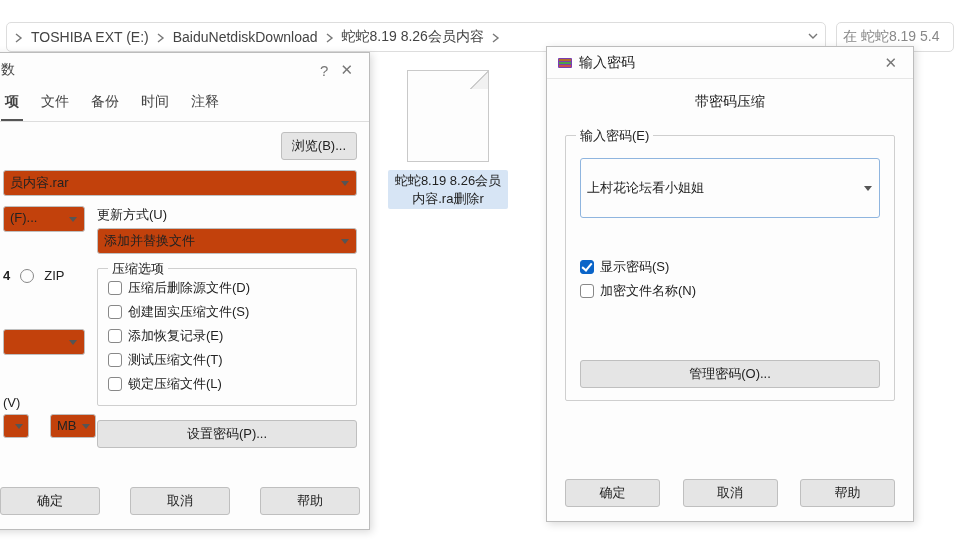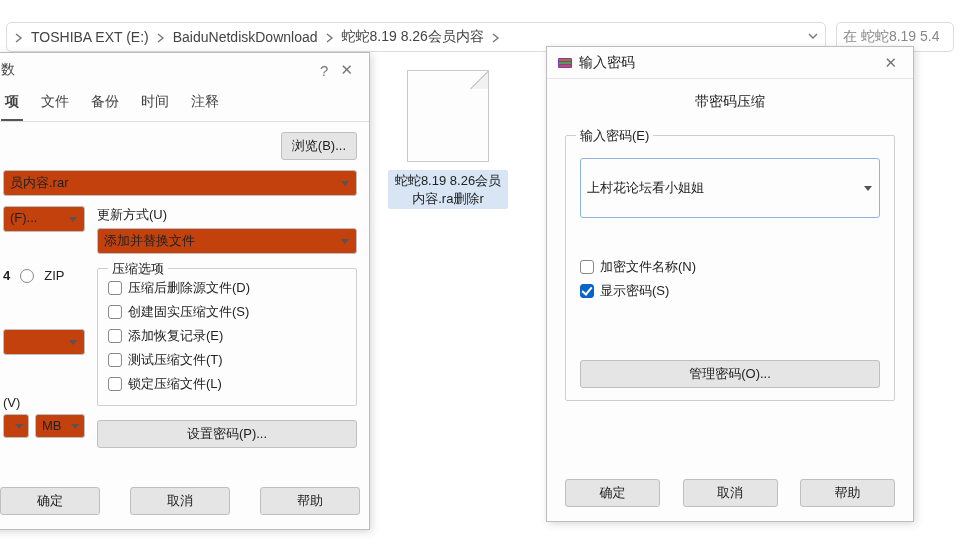--- a/index.html
+++ b/index.html
@@ -120,21 +120,21 @@
       <div class="col-l">
         <div class="sel" style="height:26px;"><span>(F)...</span></div>
         <div class="fmt-row" style="margin-top:36px;">
           <span><b>4</b></span>
           <span class="radio"></span>
           <span>ZIP</span>
         </div>
         <div style="height:40px;"></div>
         <div class="sel" style="height:26px; margin-top:6px;"></div>
         <div class="lbl" style="margin-top:40px;">(V)</div>
-        <div style="display:flex; gap:6px;">
+        <div style="display:flex; gap:21px;">
           <div class="sel small" style="flex:1;height:24px;"></div>
           <div class="sel small smallsel" style="height:24px;"><span>MB</span></div>
         </div>
       </div>
       <div class="col-r">
         <div class="lbl">更新方式(U)</div>
         <div class="sel"><span>添加并替换文件</span></div>
         <div class="fieldset" style="margin-top:14px;">
           <span class="legend">压缩选项</span>
           <div class="chk-row">
@@ -183,26 +183,26 @@
     <span style="flex:1"></span>
     <span class="close-ic">✕</span>
   </div>
   <div class="dlg2-body">
     <div class="dlg2-subtitle">带密码压缩</div>
     <div class="pw-fieldset">
       <span class="legend" style="position:absolute;top:-9px;left:10px;background:#fdfdfd;padding:0 4px;font-size:13px;">输入密码(E)</span>
       <div class="pw-input"><span>上村花论坛看小姐姐</span></div>
       <div class="chk-group">
         <div class="chk-row">
+            <span class="chk checked"></span>
+            <span>显示密码(S)</span>
+          </div>
+        <div class="chk-row">
             <span class="chk"></span>
             <span>加密文件名称(N)</span>
-          </div>
-        <div class="chk-row">
-            <span class="chk checked"></span>
-            <span>显示密码(S)</span>
           </div>
       </div>
       <div class="manage-row">
         <div class="btn manage-btn">管理密码(O)...</div>
       </div>
     </div>
     <div class="dlg2-btns">
       <div class="btn">确定</div>
       <div class="btn">取消</div>
       <div class="btn">帮助</div>

